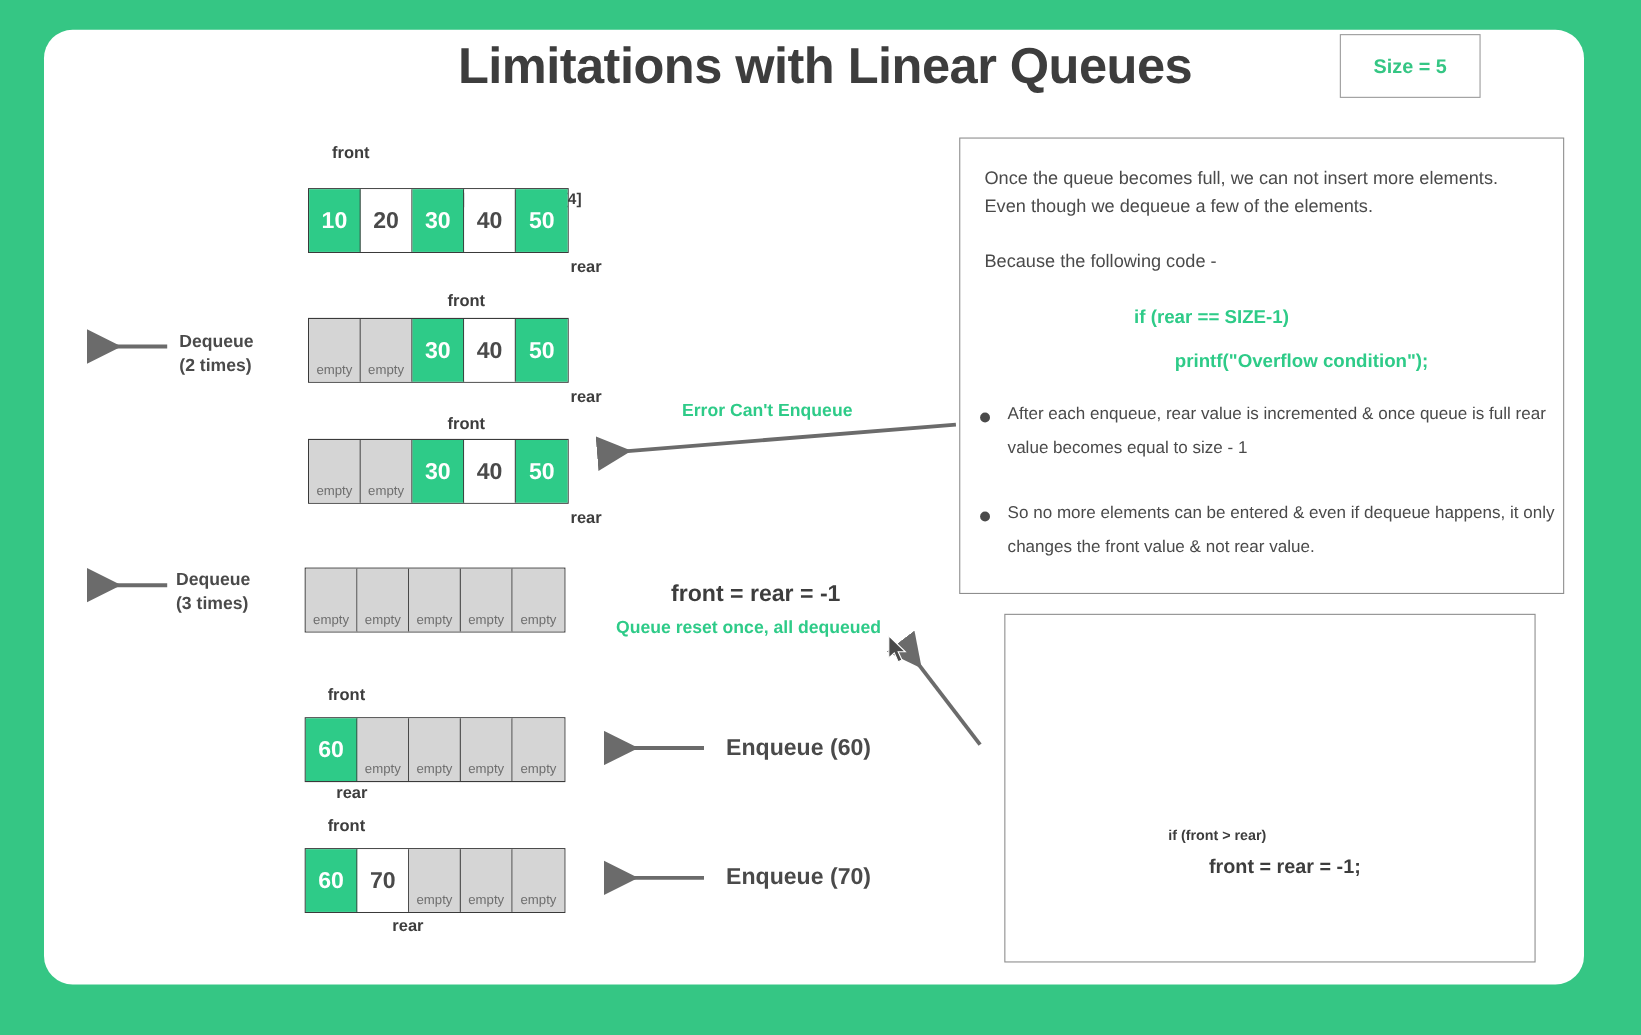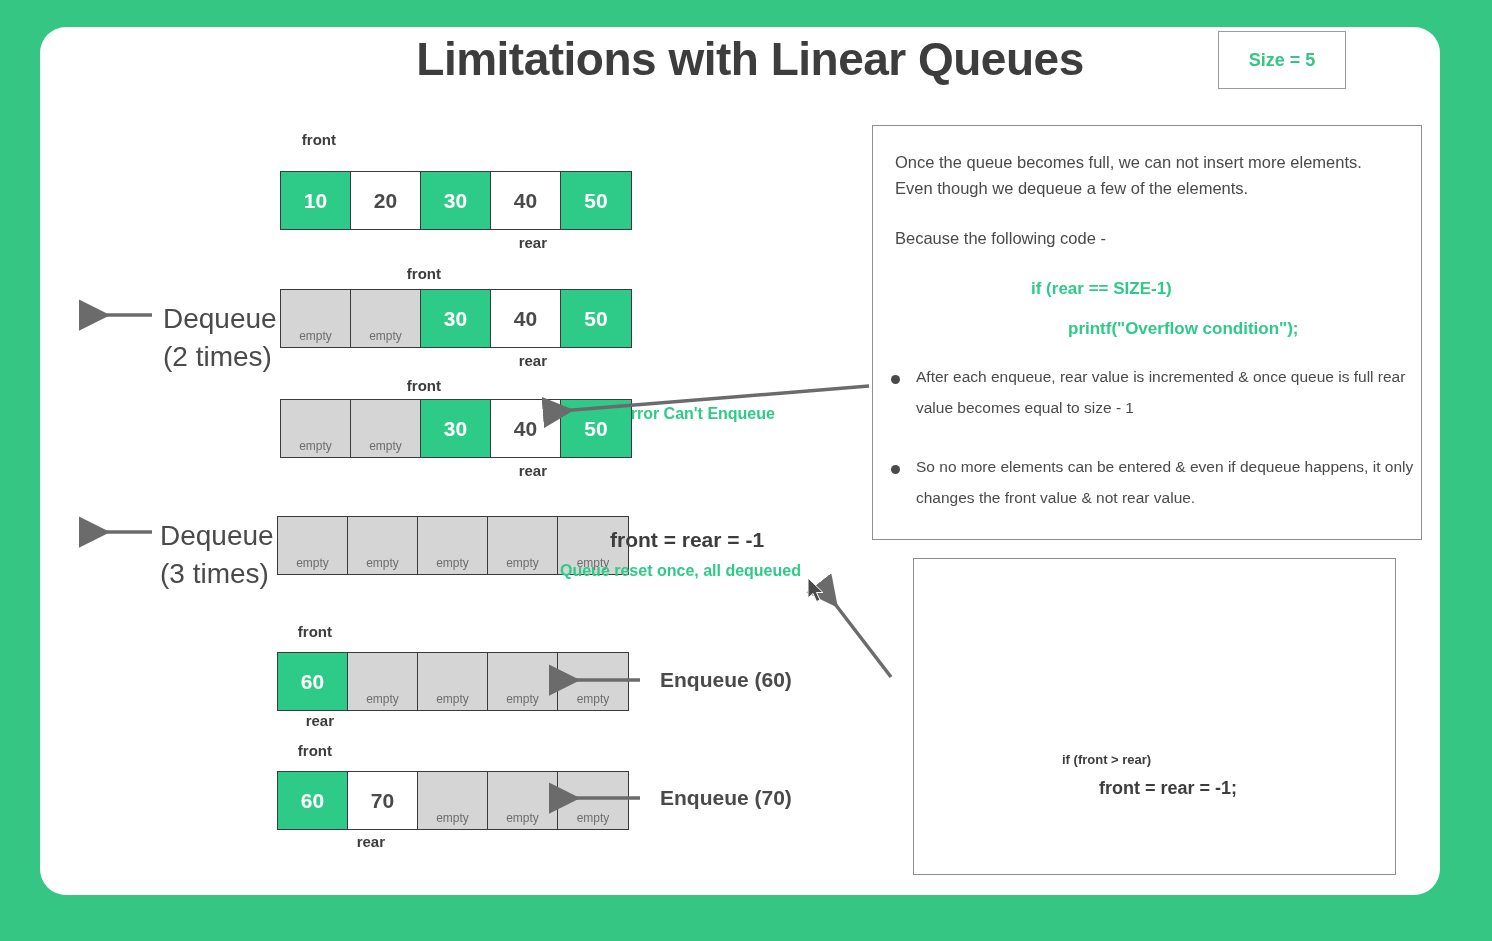--- a/index.html
+++ b/index.html
@@ -55,21 +55,21 @@
   
   .queue-row { position: absolute; }
 
   .cells {
     position: absolute;
     display: flex;
     border: 1.5px solid #3a3a3a;
   }
 
   .cell {
-    width: 70px;
+    width: 47px;
     height: 57px;
     border-right: 1.5px solid #3a3a3a;
     position: relative;
     display: flex;
     align-items: center;
     justify-content: center;
     font-size: 21px;
     font-weight: bold;
     color: #4a4a4a;
     background: #ffffff;
@@ -105,22 +105,22 @@
     width: 60px;
     text-align: right;
     font-size: 15px;
     font-weight: bold;
     color: #3d3d3d;
   }
 
   
   .side-caption {
     position: absolute;
-    font-size: 28px;
-    font-weight: normal;
+    font-size: 16px;
+    font-weight: bold;
     color: #4a4a4a;
     line-height: 1.35;
   }
 
   .enq-caption {
     position: absolute;
     font-size: 21px;
     font-weight: bold;
     color: #4a4a4a;
     white-space: nowrap;
@@ -375,21 +375,21 @@
 </div>
 
 <div class="side-caption" style="left:160px; top:517px; width:120px;">
   <div>Dequeue</div>
   <div>(3 times)</div>
 </div>
 
 <div class="enq-caption" style="left:660px; top:668px;">Enqueue (60)</div>
 <div class="enq-caption" style="left:660px; top:786px;">Enqueue (70)</div>
 
-<div class="green-note" style="left:620px; top:365px;margin-top:40px;">Error Can't Enqueue</div>
+<div class="green-note" style="left:620px; top:365px;">Error Can't Enqueue</div>
 <div class="dark-note" style="left:610px; top:528px;">front = rear = -1</div>
 <div class="green-note" style="left:560px; top:562px;">Queue reset once, all dequeued</div>
 
 <svg id="arrows" viewBox="0 0 1492 941">
   <defs>
     <marker id="ah" markerWidth="9" markerHeight="9" refX="7.5" refY="4.5" orient="auto">
       <path d="M9,0 L9,9 L0,4.5 z" fill="#6b6b6b"></path>
     </marker>
   </defs>
 

